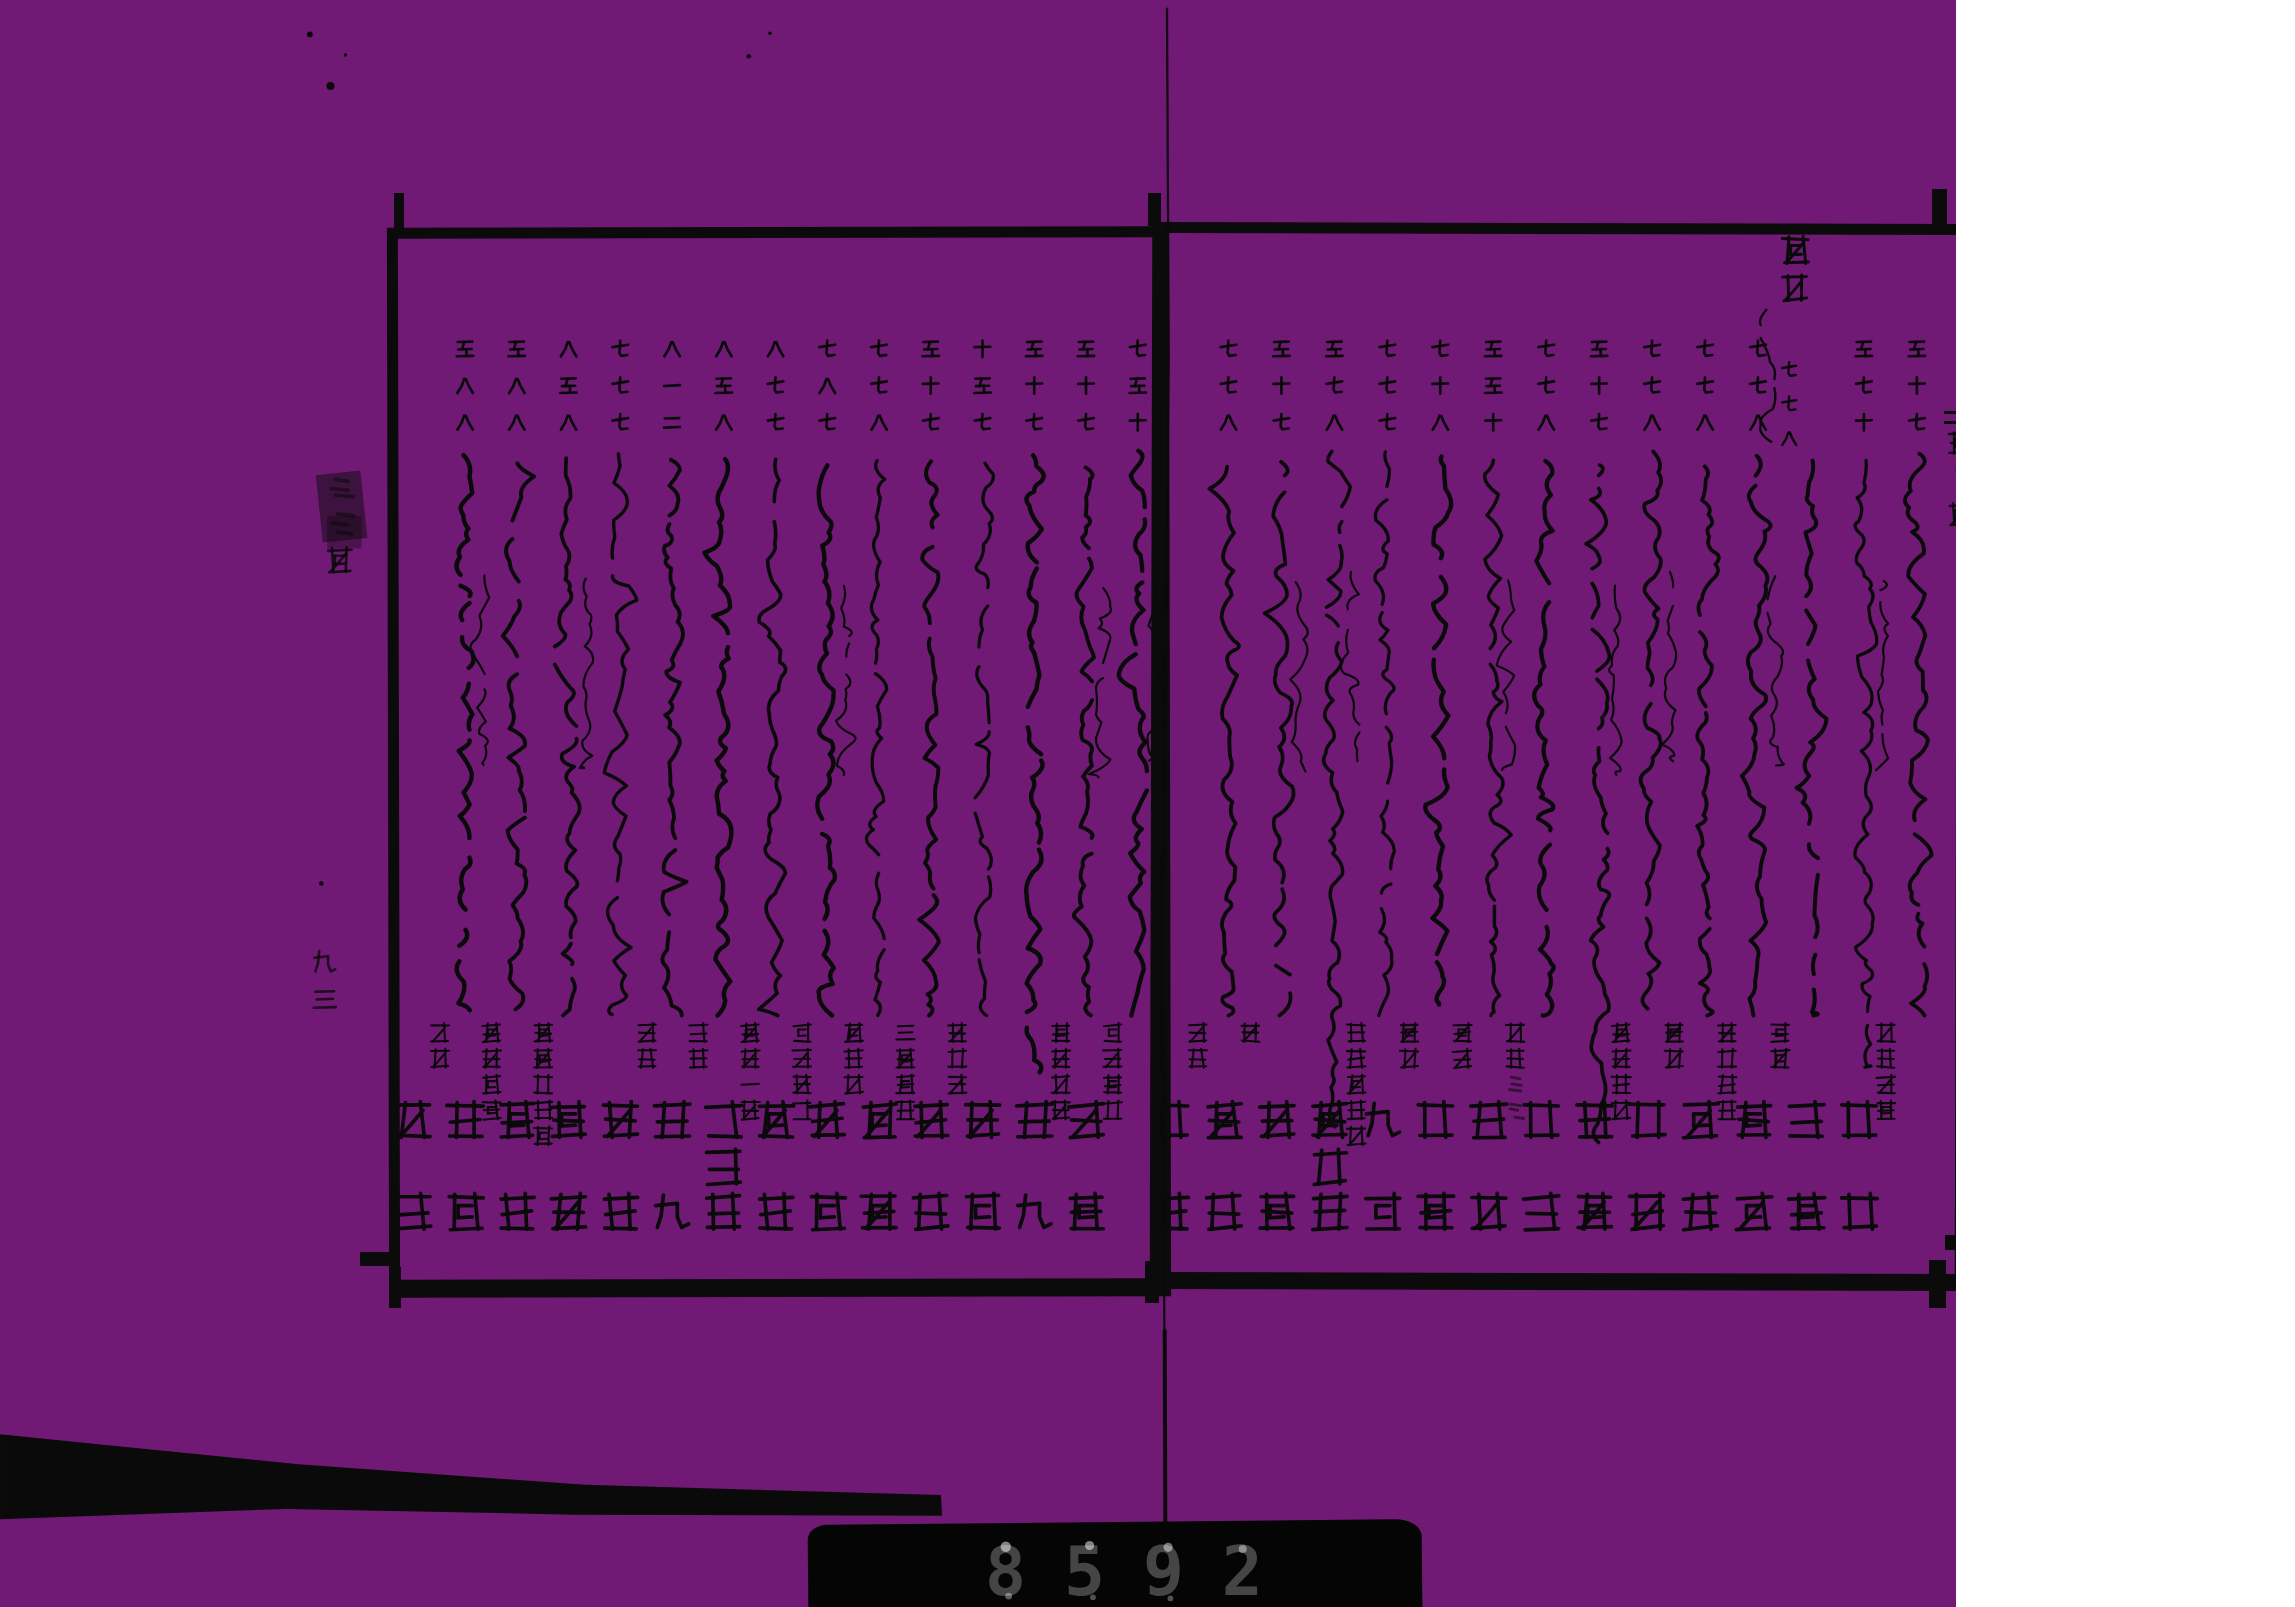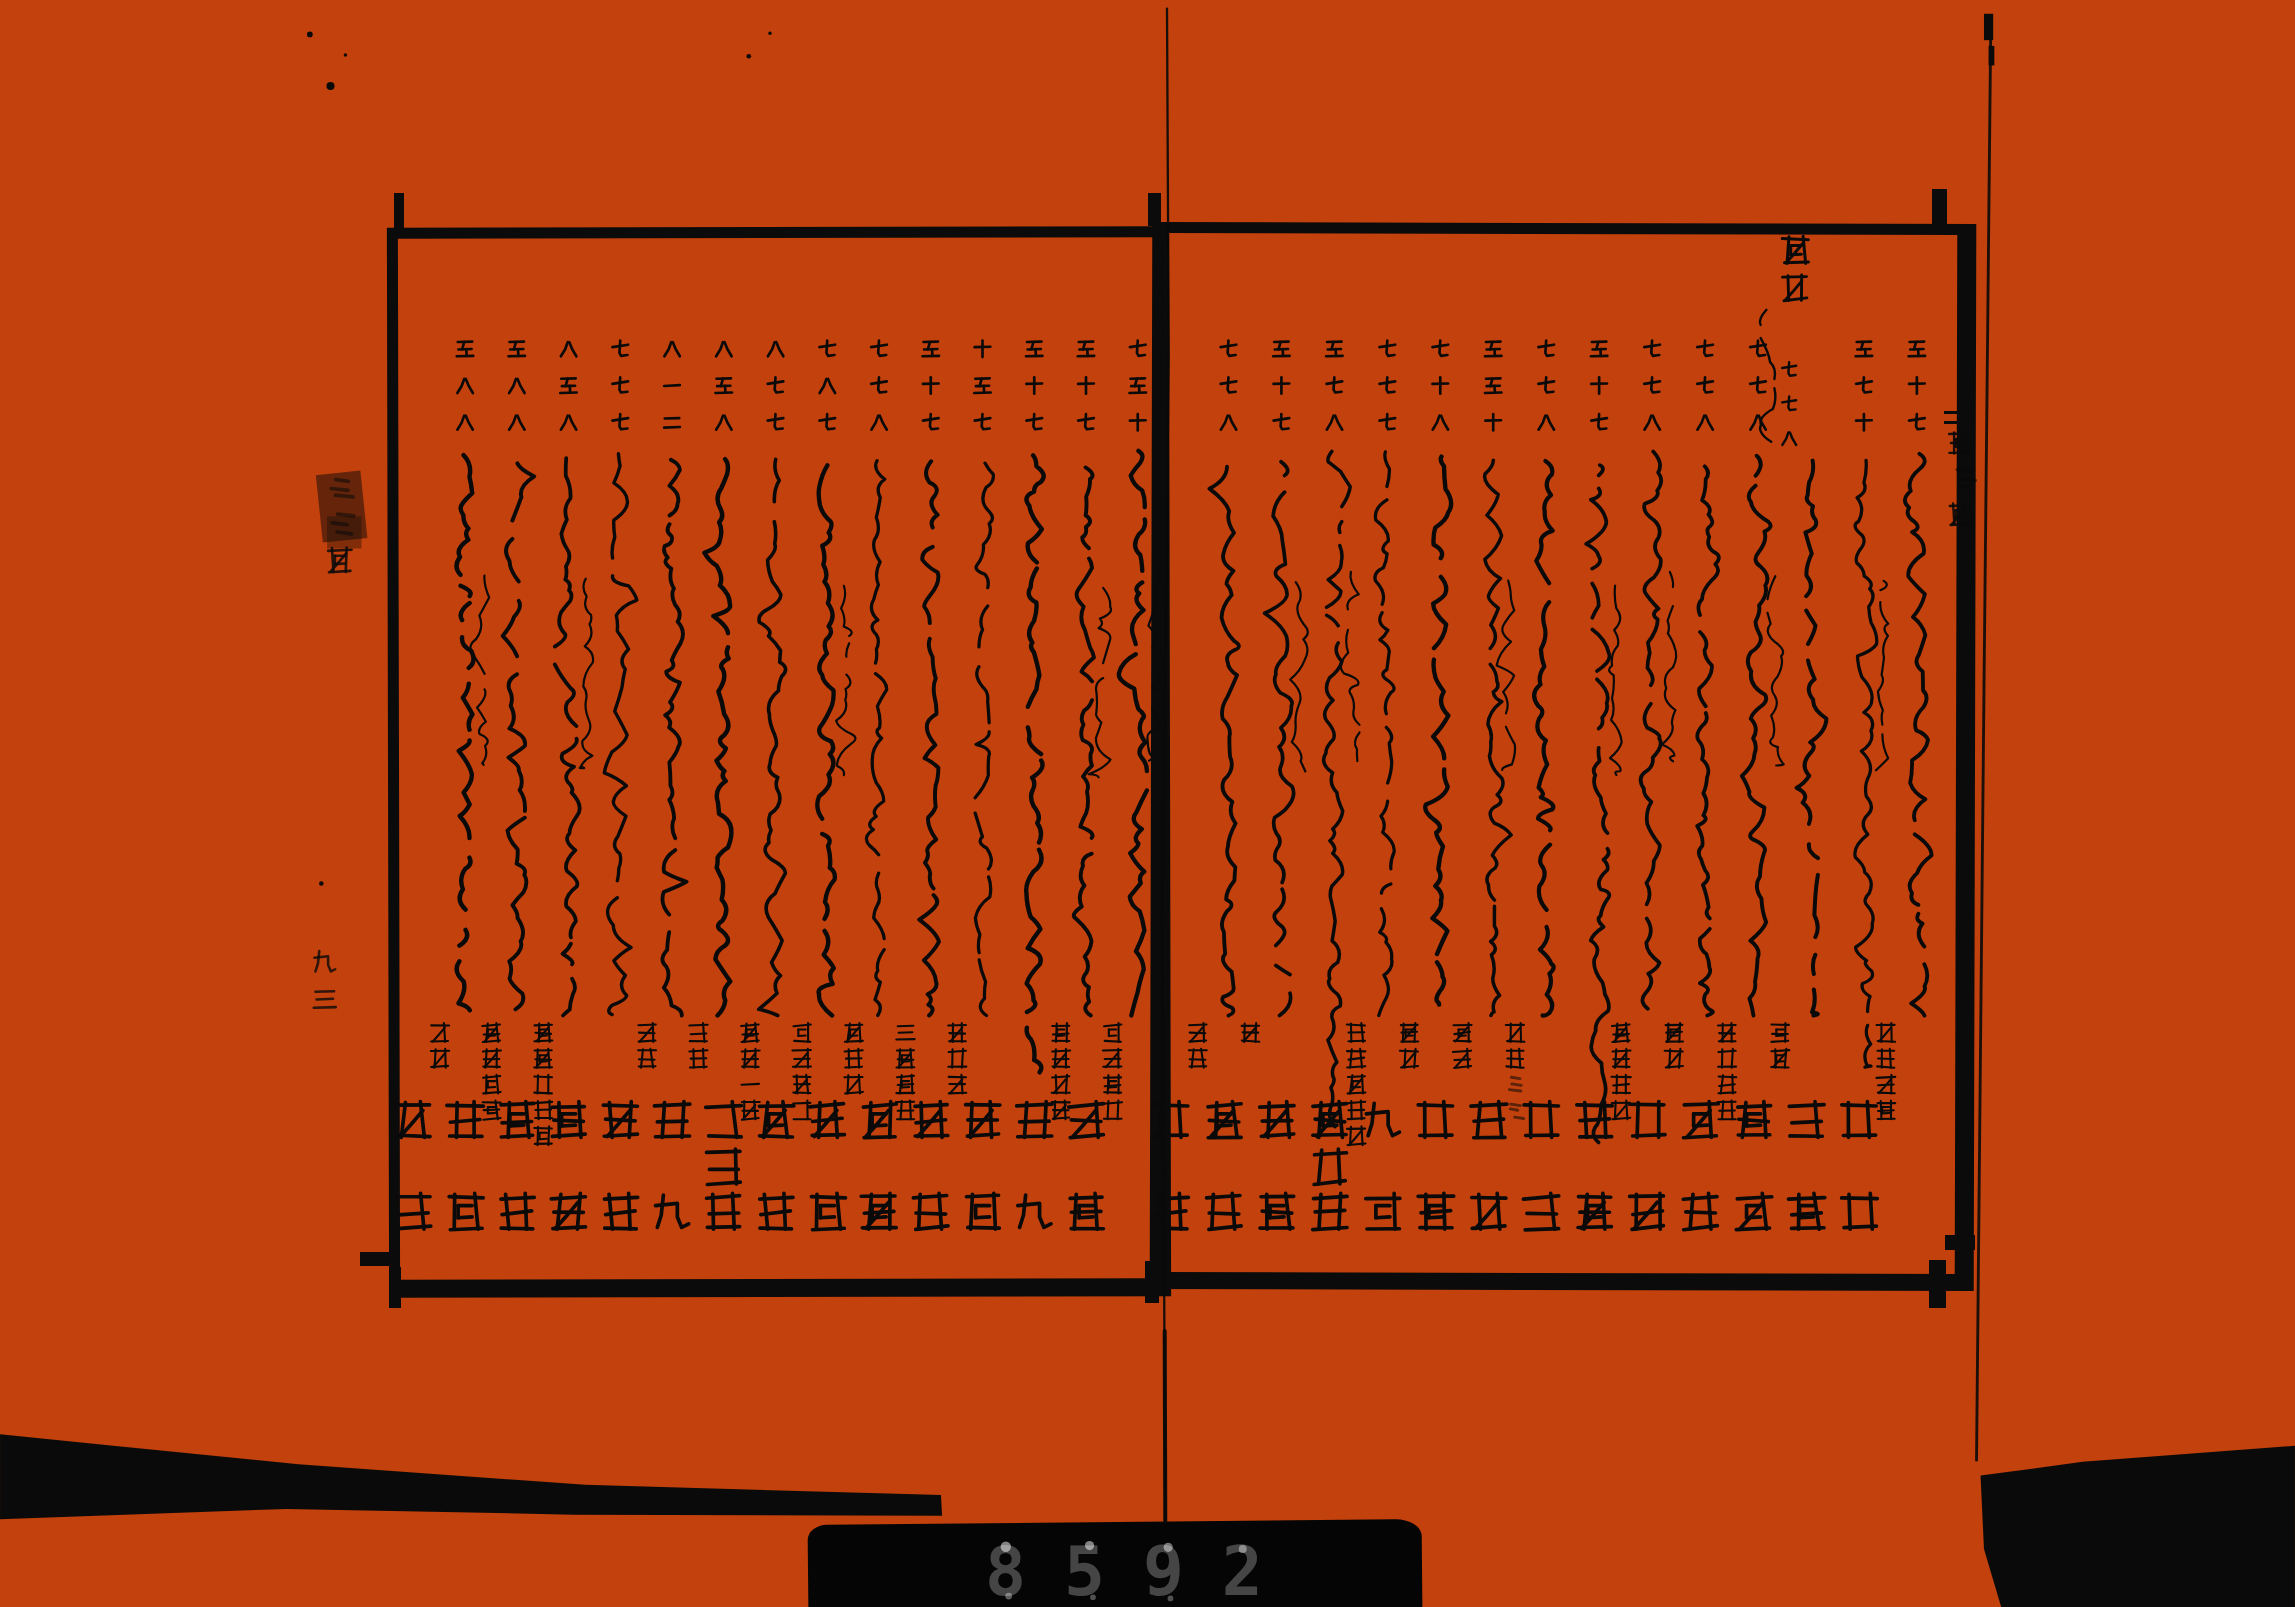--- a/index.html
+++ b/index.html
@@ -1,16 +1,16 @@
 <!DOCTYPE html>
 <html style="font-size:9.2px"><head>
 <meta charset="utf-8">
 <style>
   html,body{margin:0;padding:0;background:#ffffff;}
-  .page{position:relative;width:2295px;height:1607px;background:#c2410c;overflow:hidden;
+  .page{position:relative;width:1956px;height:1607px;background:#701a75;overflow:hidden;
         font-family:"DejaVu Sans",sans-serif;}
   .frame{position:absolute;border-style:solid;border-color:#0b0b0b;background:transparent;}
   .frame-left{left:388px;top:227px;width:759px;height:1041px;border-width:11.5px 12.6px 18.4px 11.5px;transform:rotate(-0.12deg);}
   .frame-right{left:1151px;top:223px;width:795px;height:1039px;border-width:11.5px 19.5px 17px 10.3px;transform:rotate(0.14deg);}
   .tab{position:absolute;background:#0b0b0b;}
   .counter-bar{position:absolute;left:808px;top:1522px;width:614px;height:92px;background:#050505;
                border-radius:19.5px 26.4px 3.4px 0/15px 17px 2.3px 0;transform:rotate(-0.55deg);}
   .counter-digits{position:absolute;left:985px;top:1537px;width:436px;height:75px;
                   font-family:"DejaVu Sans Mono",monospace;font-size:68px;line-height:69px;
                   letter-spacing:38px;color:rgba(255,255,255,0.26);font-weight:bold;}

